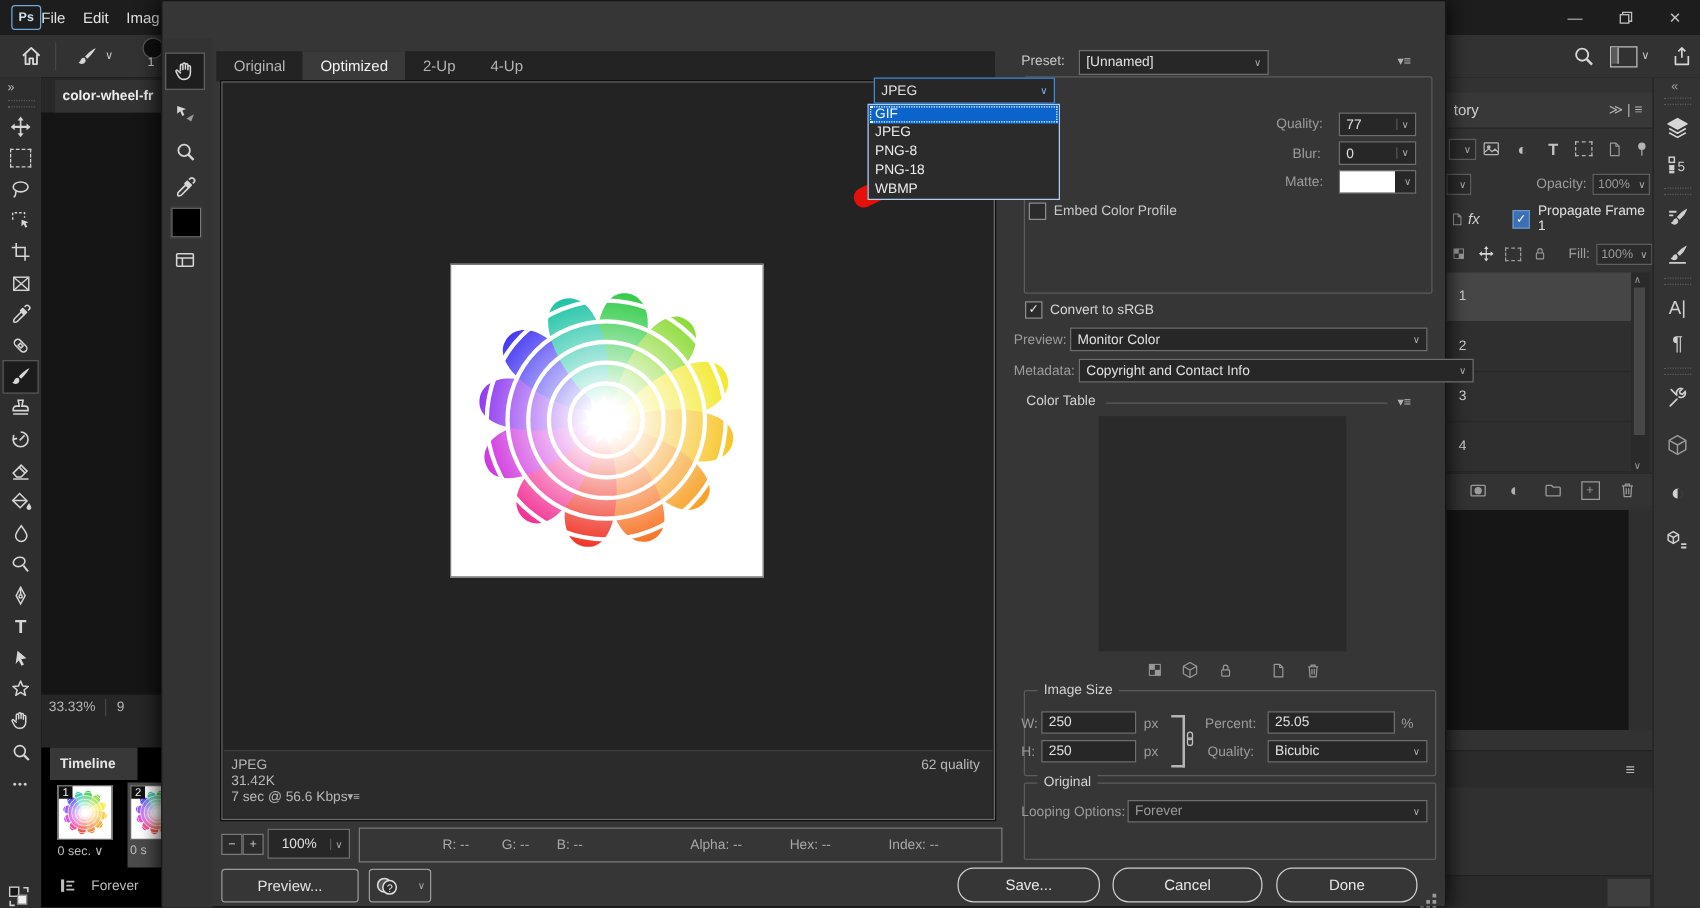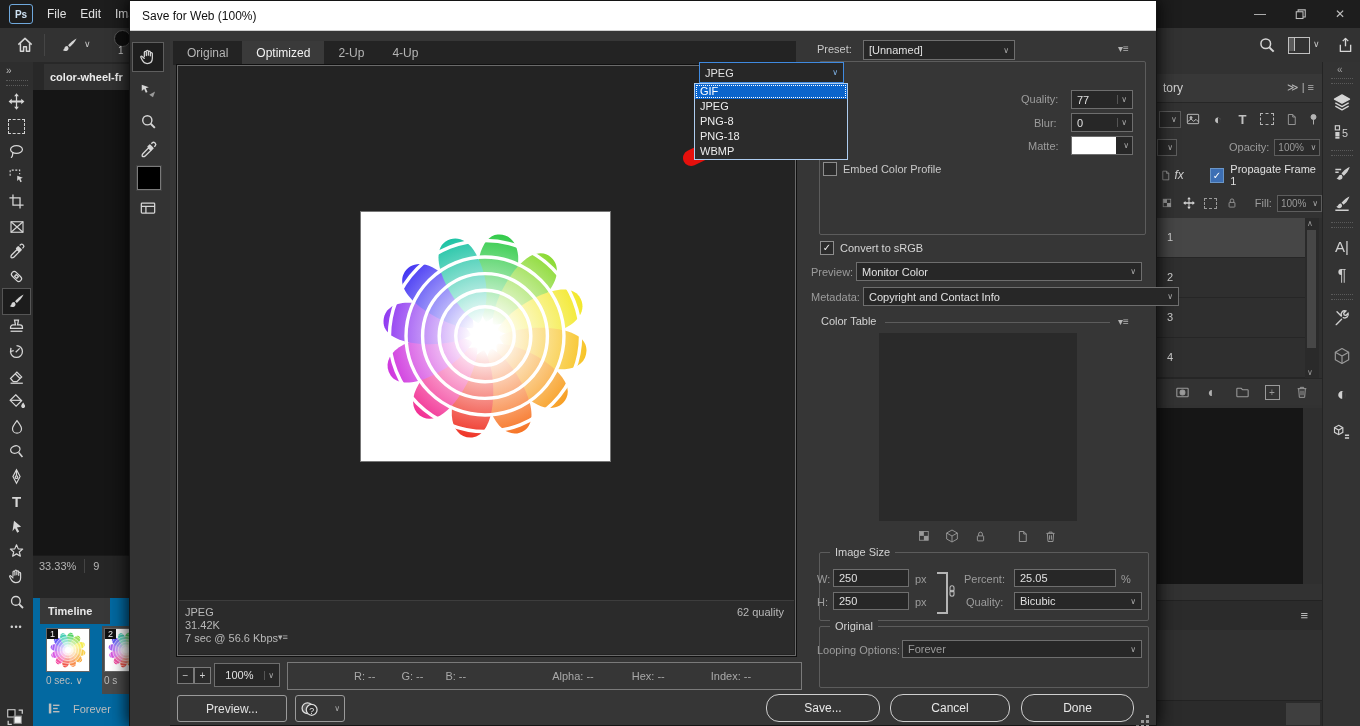--- a/index.html
+++ b/index.html
@@ -15,21 +15,21 @@
   .menuitem{color:#e2e2e2;font-size:12px;margin-right:14px}
   .winbtn{width:40px;height:28px;color:#bfbfbf;font-size:12px}
   .optbar{left:0;top:28px;width:1360px;height:34px;background:#323232;border-bottom:1px solid #1a1a1a;z-index:1}
   .toolcol{left:0;top:62px;width:33px;height:664px;background:#2e2e2e;border-right:1px solid #232323;z-index:1}
   .tool{width:27px;height:25px;margin-left:3px}
   .tool.sel{background:#1c1c1c;outline:1px solid #555}
   .docarea{left:33px;top:62px;width:97px;height:664px;background:#151515;z-index:1}
   .tabstrip{left:33px;top:62px;width:97px;height:28px;background:#282828;z-index:2}
   .doctab{left:44px;top:64px;width:86px;height:26px;background:#323232;color:#ececec;font-weight:bold;font-size:11px;padding-left:6px;line-height:26px;white-space:nowrap;overflow:hidden;z-index:2}
   .statusbar{left:33px;top:555px;width:97px;height:20px;background:#262626;border-top:1px solid #1b1b1b;border-bottom:1px solid #1b1b1b;z-index:2;color:#b5b5b5}
-  .timeline{left:33px;top:576px;width:97px;height:150px;background:#0369a1;z-index:2}
+  .timeline{left:33px;top:576px;width:97px;height:150px;background:#000000;z-index:2}
   .tltab{position:absolute;left:7px;top:22px;width:62px;height:26px;background:#383838;color:#e8e8e8;font-weight:bold;line-height:26px;padding-left:8px}
   .frame{position:absolute;width:46px;height:66px}
   .fthumb{width:42px;height:42px;background:#fff;position:relative;border:1px solid #666}
   .fnum{position:absolute;left:0;top:0;background:#111;color:#eee;font-size:9px;padding:0 3px;z-index:3}
   .fdelay{color:#bdbdbd;font-size:10px;margin-top:3px;white-space:nowrap}
   .rightcol{left:1157px;top:62px;width:165px;height:664px;background:#323232;z-index:1}
   .rstrip{left:1322px;top:62px;width:38px;height:664px;background:#333;border-left:1px solid #242424;z-index:1}
   .rsicon{width:38px;height:30px;color:#d0d0d0}
   .grip{height:4px;border-top:1px dotted #5a5a5a;border-bottom:1px dotted #5a5a5a;width:22px;margin:3px auto}
   .lrow{position:absolute;left:0;width:148px;height:40px;border-bottom:1px solid #262626;color:#cfcfcf;padding-left:10px;box-sizing:border-box;line-height:38px;background:#2f2f2f}
@@ -342,21 +342,21 @@
       </g>
   <g id="i-pin" fill="none" stroke="#b5b5b5" stroke-width="1.5">
         <circle cx="12" cy="8" r="4" fill="#b5b5b5"></circle>
         <path d="M12 12v8"></path>
       </g>
 </defs>
 </svg>
 
 <div class="a menubar flex">
   <div class="ctr pslogo" style="margin-left:9px">Ps</div>
-  <div class="flex" style="margin-left:14px">
+  <div class="flex" style="">
     <span class="menuitem">File</span>
     <span class="menuitem">Edit</span>
     <span class="menuitem">Imag</span>
   </div>
   <div class="flex" style="margin-left:auto">
     <span class="ctr winbtn">—</span>
     <span class="ctr winbtn">
         <svg width="18" height="18" viewBox="0 0 24 24">
           <use href="#i-winrest"></use>
         </svg>
@@ -714,23 +714,20 @@
     </div>
   <div class="ctr rsicon" style="margin-top:8px;font-size:18px">◐</div>
   <div class="ctr rsicon" style="margin-top:8px">
       <svg width="20" height="20" viewBox="0 0 24 24">
         <use href="#i-props"></use>
       </svg>
     </div>
 </div>
 
 <div class="a dlg">
-  <div class="a dlgtitle flex">
-    <span style="margin-left:12px">Save for Web (100%)</span>
-  </div>
 
   <div class="a" style="left:0;top:30px;width:40px;height:696px;background:#333">
     <div class="ctr dtool sel" style="top:12px">
         <svg width="20" height="20" viewBox="0 0 24 24">
           <use href="#i-hand"></use>
         </svg>
       </div>
     <div class="ctr dtool" style="top:46px">
         <svg width="20" height="20" viewBox="0 0 24 24">
           <use href="#i-slicesel"></use>

